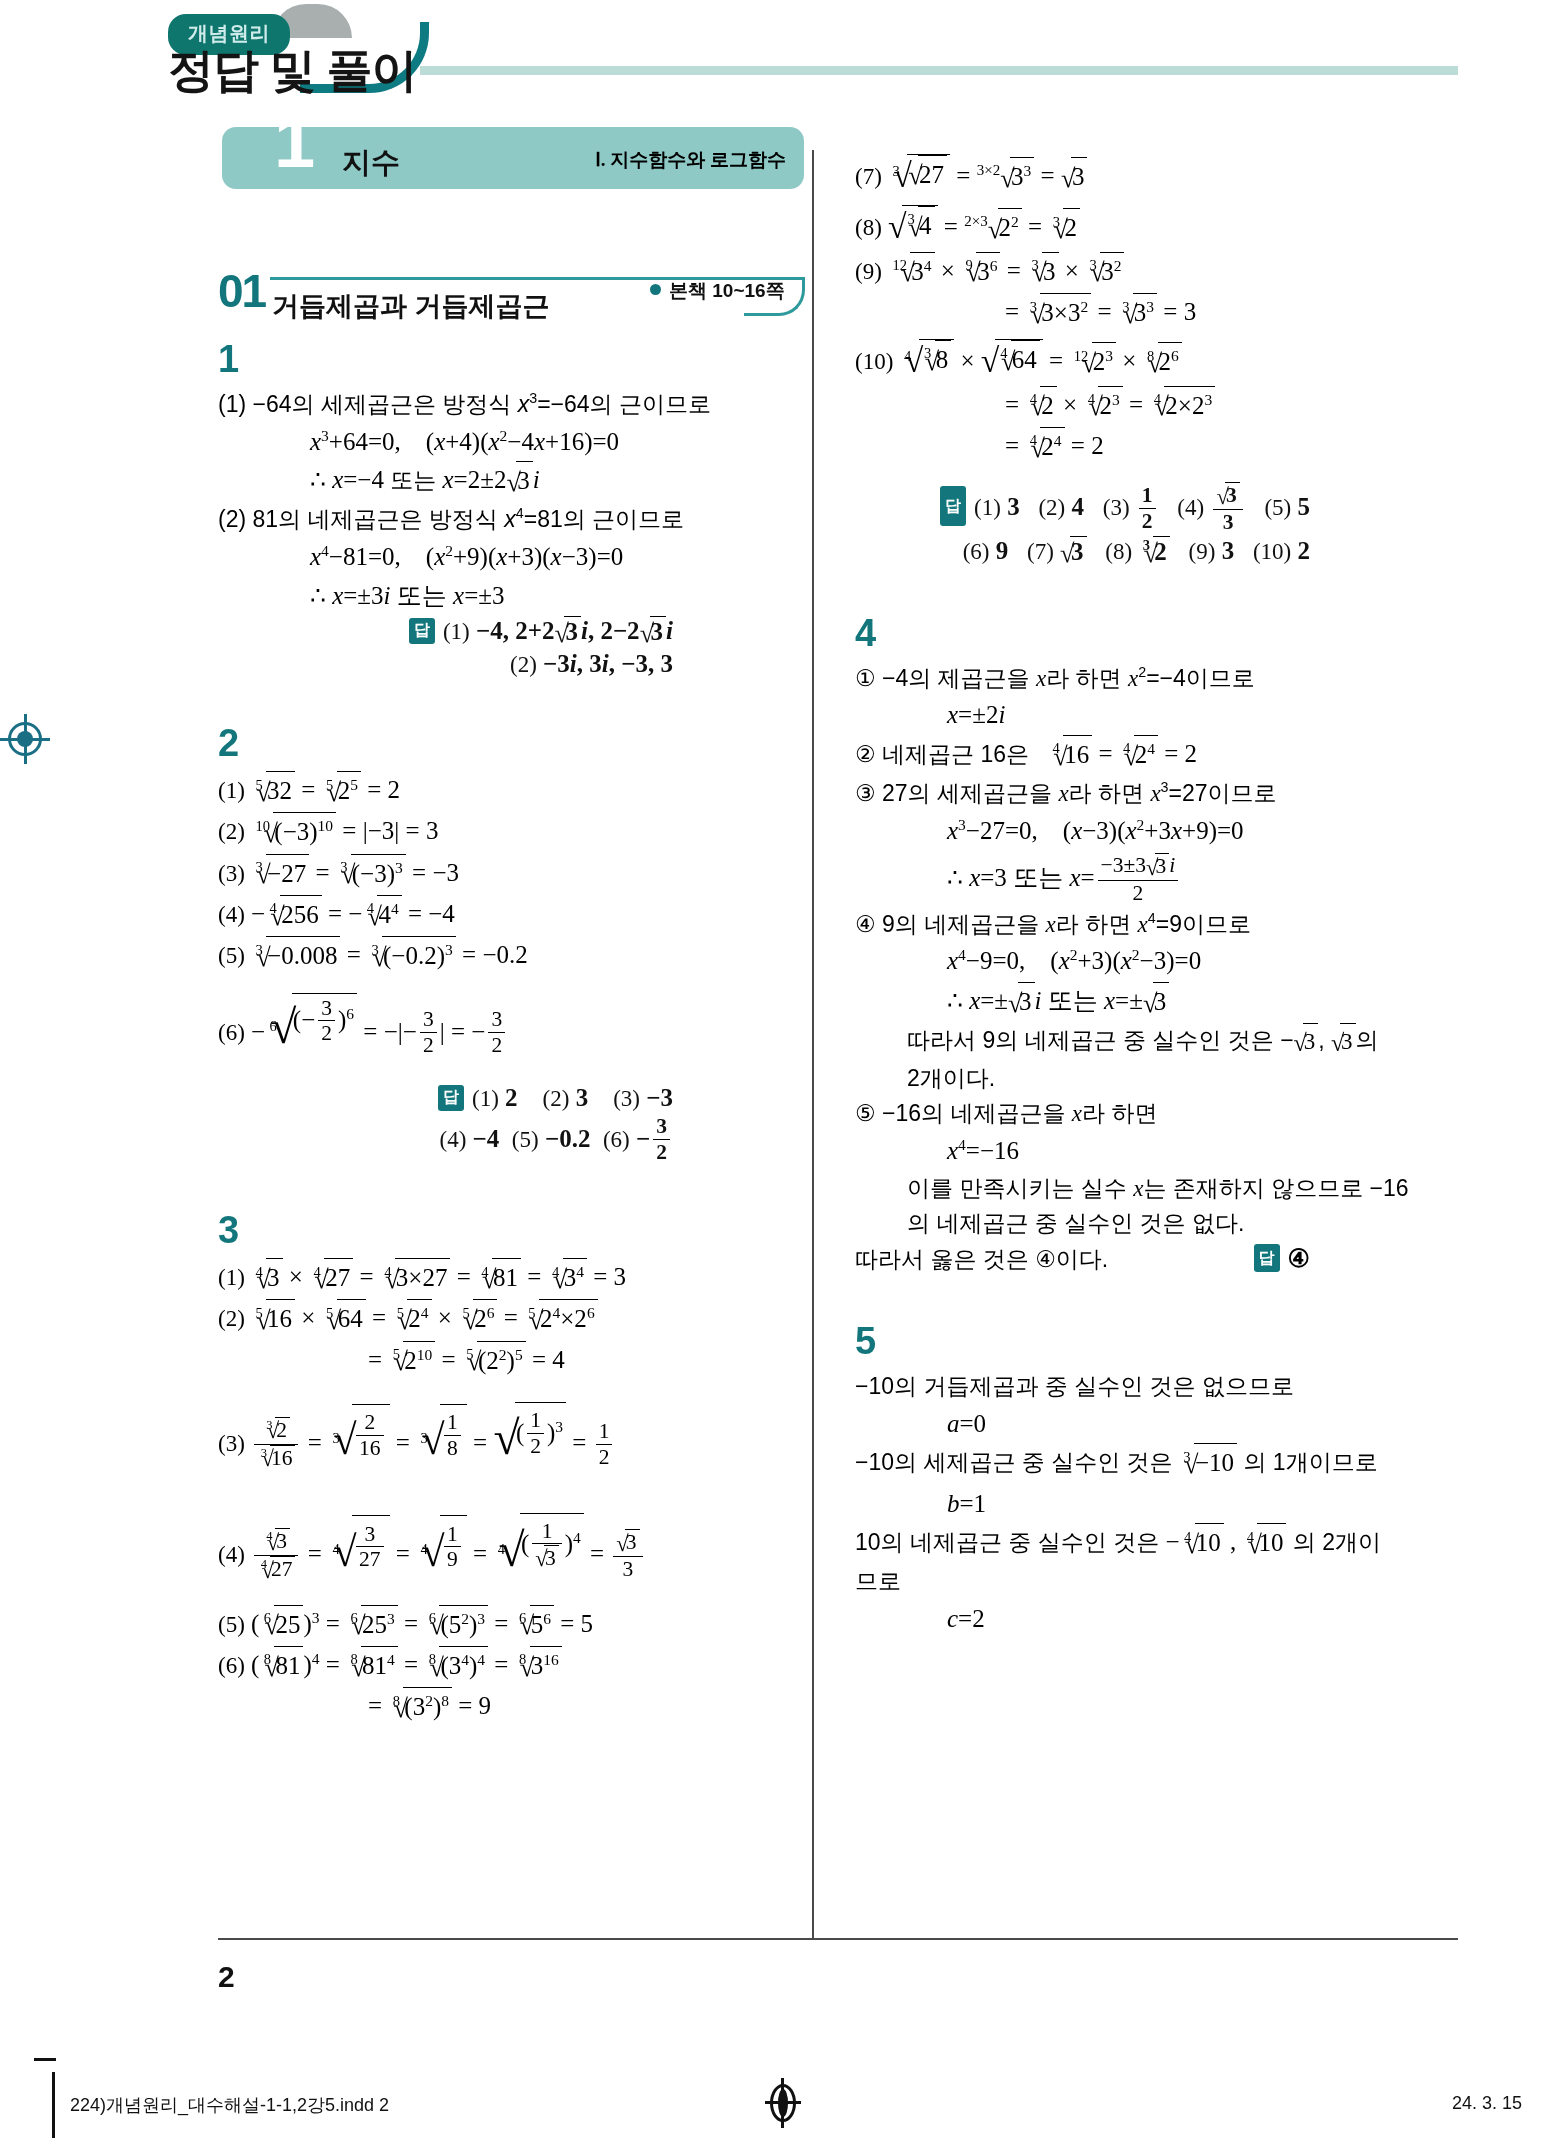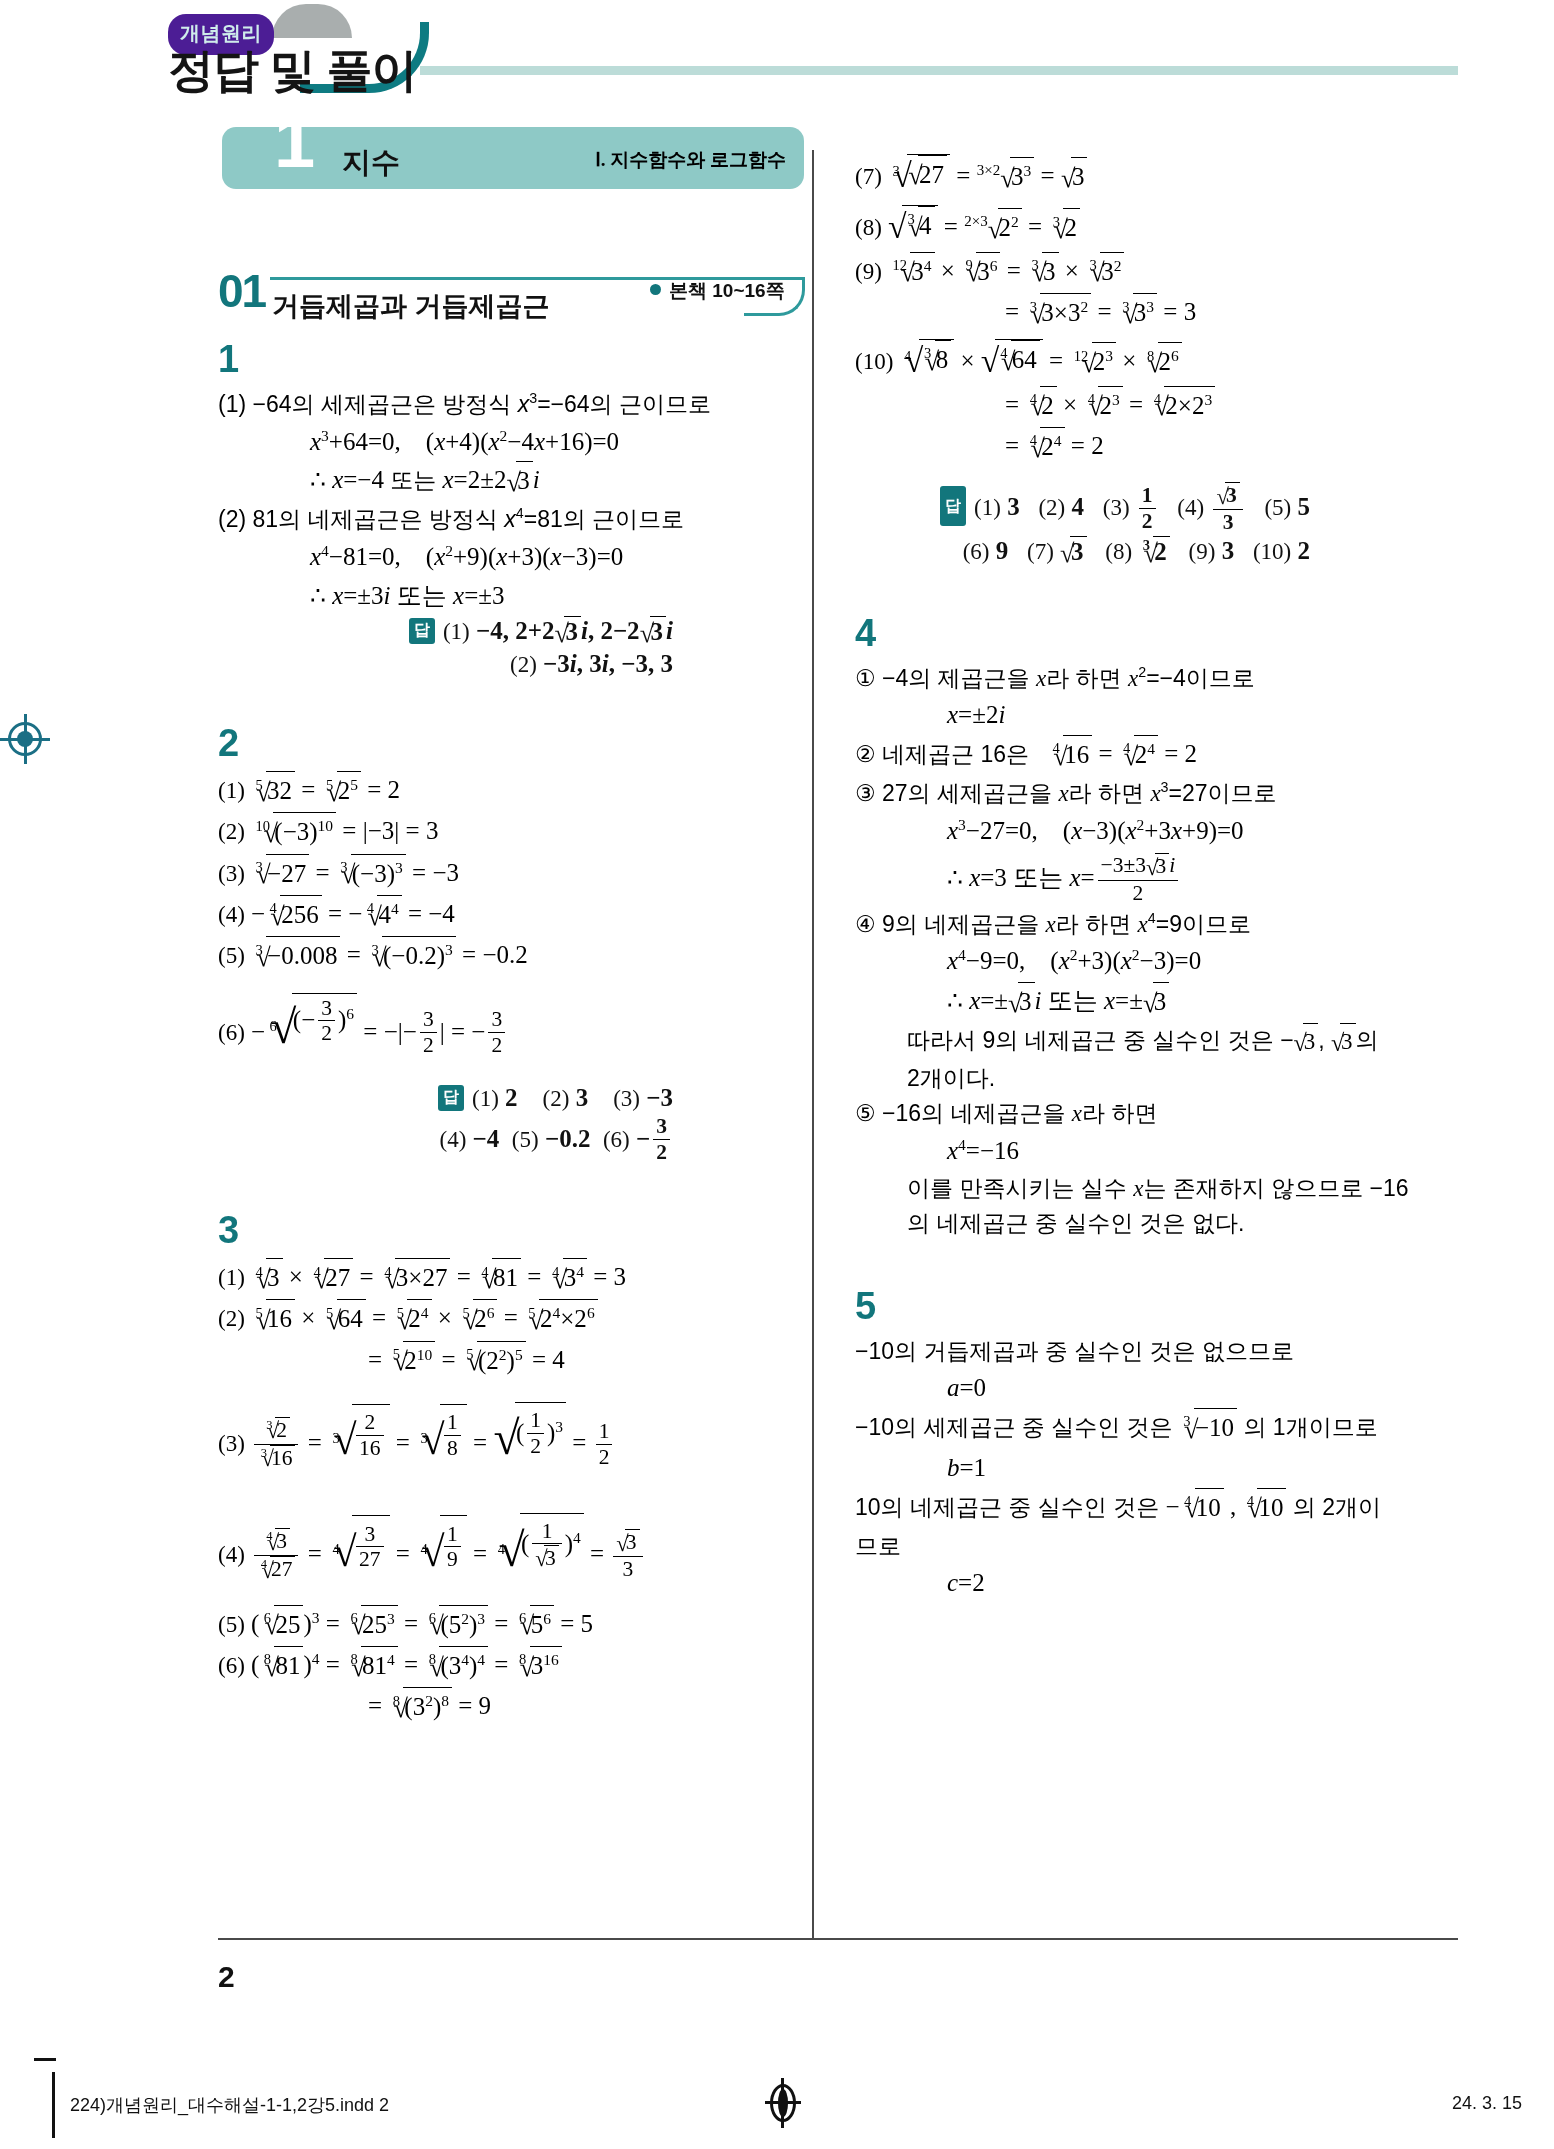--- a/index.html
+++ b/index.html
@@ -10,23 +10,23 @@
     color:#111;
     position:relative;
     overflow:hidden;
   }
   .page{position:absolute;inset:0;}
 
   
   .masthead{position:absolute;left:0;top:0;width:1554px;height:105px;}
   .badge-pill{
     position:absolute;left:168px;top:14px;
-    background:#4c1d95;color:#cfeceb;
+    background:#0f766e;color:#cfeceb;
     font-weight:700;font-size:20px;letter-spacing:.5px;
-    padding:6px 12px 8px;border-radius:18px;
+    padding:6px 20px 8px;border-radius:18px;
     z-index:3;
   }
   .mast-title{
     position:absolute;left:168px;top:40px;
     font-size:46px;font-weight:700;color:#141414;letter-spacing:-1px;
     z-index:3;
   }
   .hook{
     position:absolute;left:300px;top:22px;width:120px;height:62px;
     border:9px solid #0e7b82;border-left:none;border-top:none;
@@ -383,20 +383,26 @@
         ⑤ −16의 네제곱근을 <span class="ital" style="font-family:'Liberation Serif',serif;">x</span>라 하면
       </div>
       <div class="mrow ind2">
         <span class="ital">x</span><sup>4</sup>=−16
       </div>
       <div class="mrow kr ind1">
         이를 만족시키는 실수 <span class="ital" style="font-family:'Liberation Serif',serif;">x</span>는 존재하지 않으므로 −16
       </div>
       <div class="mrow kr ind1">
         의 네제곱근 중 실수인 것은 없다.
+      </div>
+      <div class="mrow kr" style="position:relative;">
+        따라서 옳은 것은 ④이다.
+        <span style="position:absolute;right:0;top:-2px;font-family:'Liberation Serif',serif;font-size:25px;">
+          <span class="ansbox">답</span><b>④</b>
+        </span>
       </div>
     </div>
 
     <div class="gap-l"></div>
 
     <div>
       <div class="pnum">5</div>
 
       <div class="mrow kr">
         −10의 거듭제곱과 중 실수인 것은 없으므로

